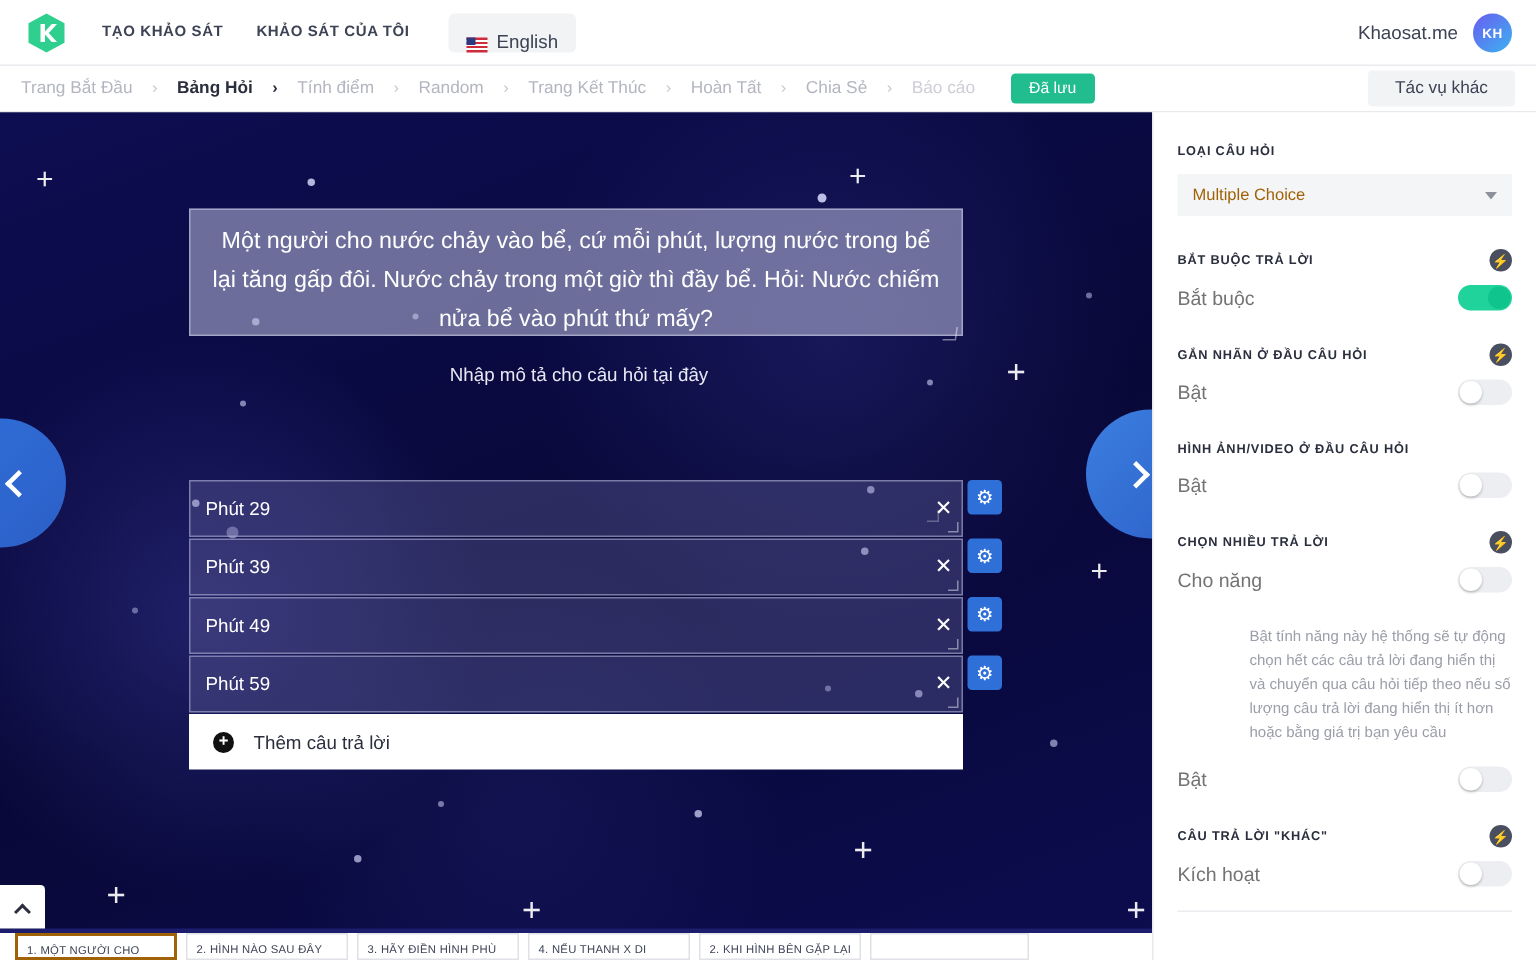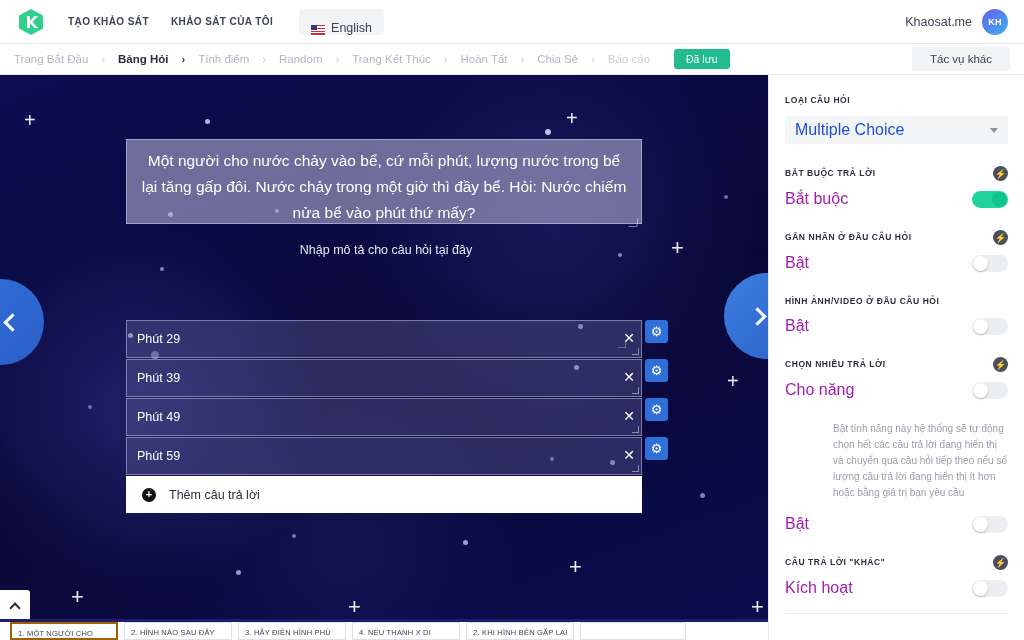--- a/index.html
+++ b/index.html
@@ -162,38 +162,38 @@
     padding: 18px 16px 0; overflow: hidden;
   }
   .p-label {
     font-size: 8.5px; font-weight: bold; letter-spacing: .55px;
     color: #2b2f3d; text-transform: uppercase; line-height: 14px;
   }
   .select-box {
     margin-top: 9px; height: 28px; background: #f4f5f7;
     display: flex; align-items: center; padding: 0 10px; cursor: pointer;
   }
-  .select-box .val { font-size: 16px; color: #1d4ed8; }
+  .select-box .val { font-size: 11px; color: #a16207; }
   .caret { margin-left: auto; width: 0; height: 0; border-left: 4.5px solid transparent;
            border-right: 4.5px solid transparent; border-top: 5.5px solid #8d919e; }
   .sect { margin-top: 22px; }
   .sect-head { display: flex; align-items: flex-start; }
   .sect-head .p-label { flex: 1; padding-right: 8px; }
   .bolt {
     width: 15px; height: 15px; border-radius: 50%; background: #4a4f60;
     color: #fff; font-size: 9px; display: flex; align-items: center;
     justify-content: center; flex-shrink: 0; cursor: pointer;
   }
   .help-dot {
     display: inline-flex; width: 11px; height: 11px; border-radius: 50%;
     background: #2b2f3d; color: #fff; font-size: 8px; align-items: center;
     justify-content: center; vertical-align: -1px; margin-left: 2px; cursor: pointer;
   }
   .row-toggle { display: flex; align-items: center; margin-top: 9px; }
-  .row-toggle .state { font-size: 16px; color: #a21caf; flex: 1; }
+  .row-toggle .state { font-size: 13px; color: #737373; flex: 1; }
   .toggle {
     width: 36px; height: 17px; border-radius: 9px; background: #eceef1;
     position: relative; cursor: pointer; flex-shrink: 0;
   }
   .toggle .knob { position: absolute; top: 1px; left: 1px; width: 15px; height: 15px;
                   border-radius: 50%; background: #fff; box-shadow: 0 1px 2px rgba(0,0,0,.25); }
   .toggle.on { background: #1fd39a; }
   .toggle.on .knob { left: 20px; background: #0fc48d; box-shadow: none; }
   .help-text { font-size: 10px; line-height: 16px; color: #9b9ea9; margin-top: 11px; margin-left: 48px; }
   .panel-divider { border-top: 1px solid #ebecef; margin-top: 16px; }

